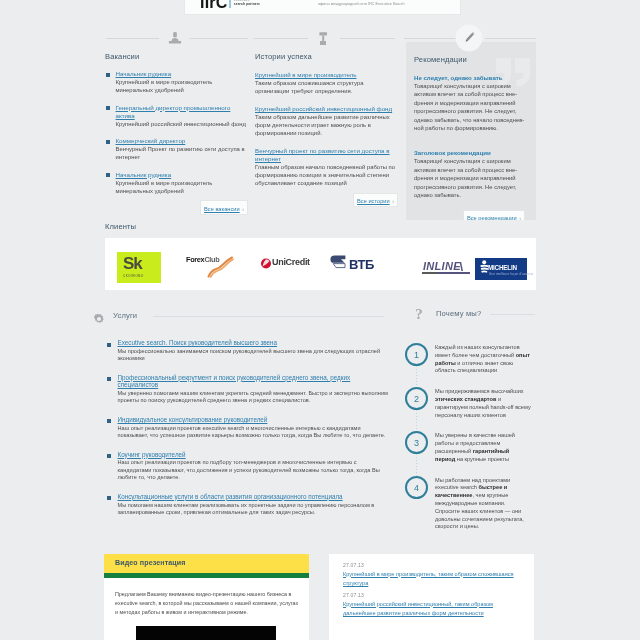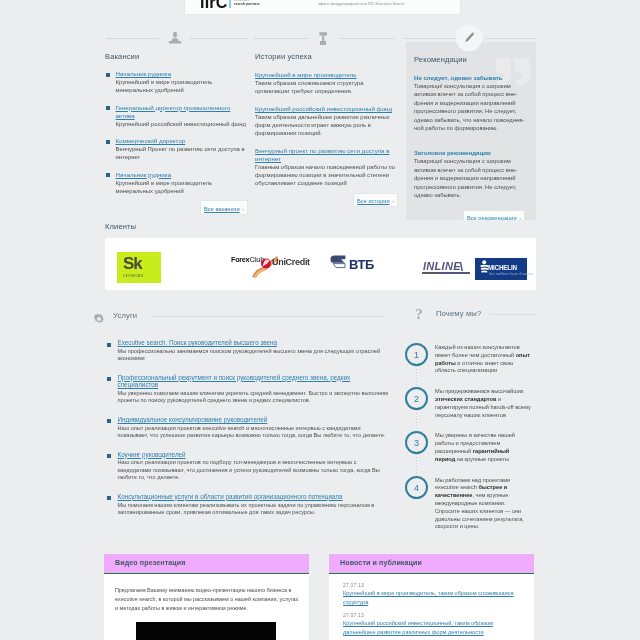--- a/index.html
+++ b/index.html
@@ -54,21 +54,21 @@
   .rec .rd{color:#4c4c4c;font-size:5.8px;line-height:8.4px;}
 
   
   .clients-title{position:absolute;left:105px;top:222px;}
   .clients{position:absolute;left:105px;top:238px;width:431px;height:52px;background:#fff;}
 
   .logo-sk{position:absolute;left:12px;top:14px;width:44px;height:31px;background:#c9ec1c;}
   .sk-main{position:absolute;left:6px;top:3px;font-size:17px;font-weight:bold;color:#4b4b3e;font-family:"Liberation Sans",sans-serif;letter-spacing:-1px;line-height:17px;}
   .sk-sub{position:absolute;left:6px;top:22px;font-size:3.2px;color:#4b4b3e;letter-spacing:0.4px;}
 
-  .logo-fx{position:absolute;left:79px;top:16px;width:54px;height:28px;margin-left:45px;}
+  .logo-fx{position:absolute;left:79px;top:16px;width:54px;height:28px;}
   .fx-t{position:absolute;left:2px;top:0.5px;font-size:7.3px;font-weight:bold;letter-spacing:-0.3px;white-space:nowrap;}
   .fx-a{color:#141414;}
   .fx-b{color:#5e5e5e;}
   .fx-s{position:absolute;left:23px;top:2px;}
 
   .logo-uc{position:absolute;left:156px;top:20px;}
   .uc-i{position:absolute;left:0;top:0;}
   .uc-t{position:absolute;left:11px;top:-1px;font-size:9px;font-weight:bold;color:#3a3a3a;letter-spacing:-0.3px;}
 
   .logo-vtb{position:absolute;left:225px;top:17px;}
@@ -107,21 +107,21 @@
   .circ{position:absolute;left:0;top:0;width:23px;height:23px;border-radius:50%;border:2px solid #2f7f9b;box-sizing:border-box;color:#2f7f9b;font-size:9px;text-align:center;line-height:20px;font-family:"Liberation Sans",sans-serif;z-index:2;background:#ecedef;}
   .wrow:after{content:"";position:absolute;left:10.5px;top:23px;bottom:-12px;width:1.5px;
      background-image:linear-gradient(to bottom,#b9d4dd 0 1.5px,transparent 1.5px 3px);background-size:1.5px 3px;}
   .wrow:last-child:after{display:none;}
   .wtxt{font-size:5.6px;line-height:7.8px;color:#4c4c4c;padding-top:1px;}
   .wtxt b{color:#2c2c2c;}
 
   
   .vpanel{position:absolute;left:104px;top:554px;width:205px;height:86px;background:#fff;}
   .npanel{position:absolute;left:329px;top:554px;width:205px;height:86px;background:#fff;}
-  .phead{height:18.5px;background:#f0abfc;border-bottom:1px solid #15803d;position:relative;}
+  .phead{height:18.5px;background:#fde047;border-bottom:5px solid #15803d;position:relative;}
   .phead .t{position:absolute;left:11px;top:5px;font-size:7.1px;color:#3d5769;font-weight:bold;letter-spacing:0.1px;}
   .vptxt{padding:12px 9px 0 11px;font-size:5.4px;line-height:9.3px;color:#4c4c4c;}
   .vpbox{margin:9px 0 0 32px;width:140px;height:46px;background:#040404;}
   .npbody{padding:8px 11px 0 14px;}
   .nitem{margin-bottom:4px;}
   .ndate{font-size:5px;color:#8a8a8a;margin-bottom:1.5px;letter-spacing:0.2px;}
   .npbody a.lnk{font-size:5.6px;line-height:9.3px;}
 </style>
 </head>
 <body>
@@ -376,23 +376,20 @@
 
   <div class="vpanel">
     <div class="phead">
         <div class="t">Видео презентация</div>
       </div>
     <div class="vptxt">Предлагаем Вашему вниманию видео-презентацию нашего бизнеса в executive search, в которой мы рассказываем о нашей компании, услугах и методах работы в живом и интерактивном режиме.</div>
     <div class="vpbox"></div>
   </div>
 
   <div class="npanel">
-    <div class="phead">
-        <div class="t">Новости и публикации</div>
-      </div>
     <div class="npbody">
       <div class="nitem">
         <div class="ndate">27.07.13</div>
         <a class="lnk">Крупнейший в мире производитель, таким образом сложившаяся структура</a>
       </div>
       <div class="nitem">
         <div class="ndate">27.07.13</div>
         <a class="lnk">Крупнейший российский инвестиционный, таким образом дальнейшее развитие различных форм деятельности</a>
       </div>
     </div>

